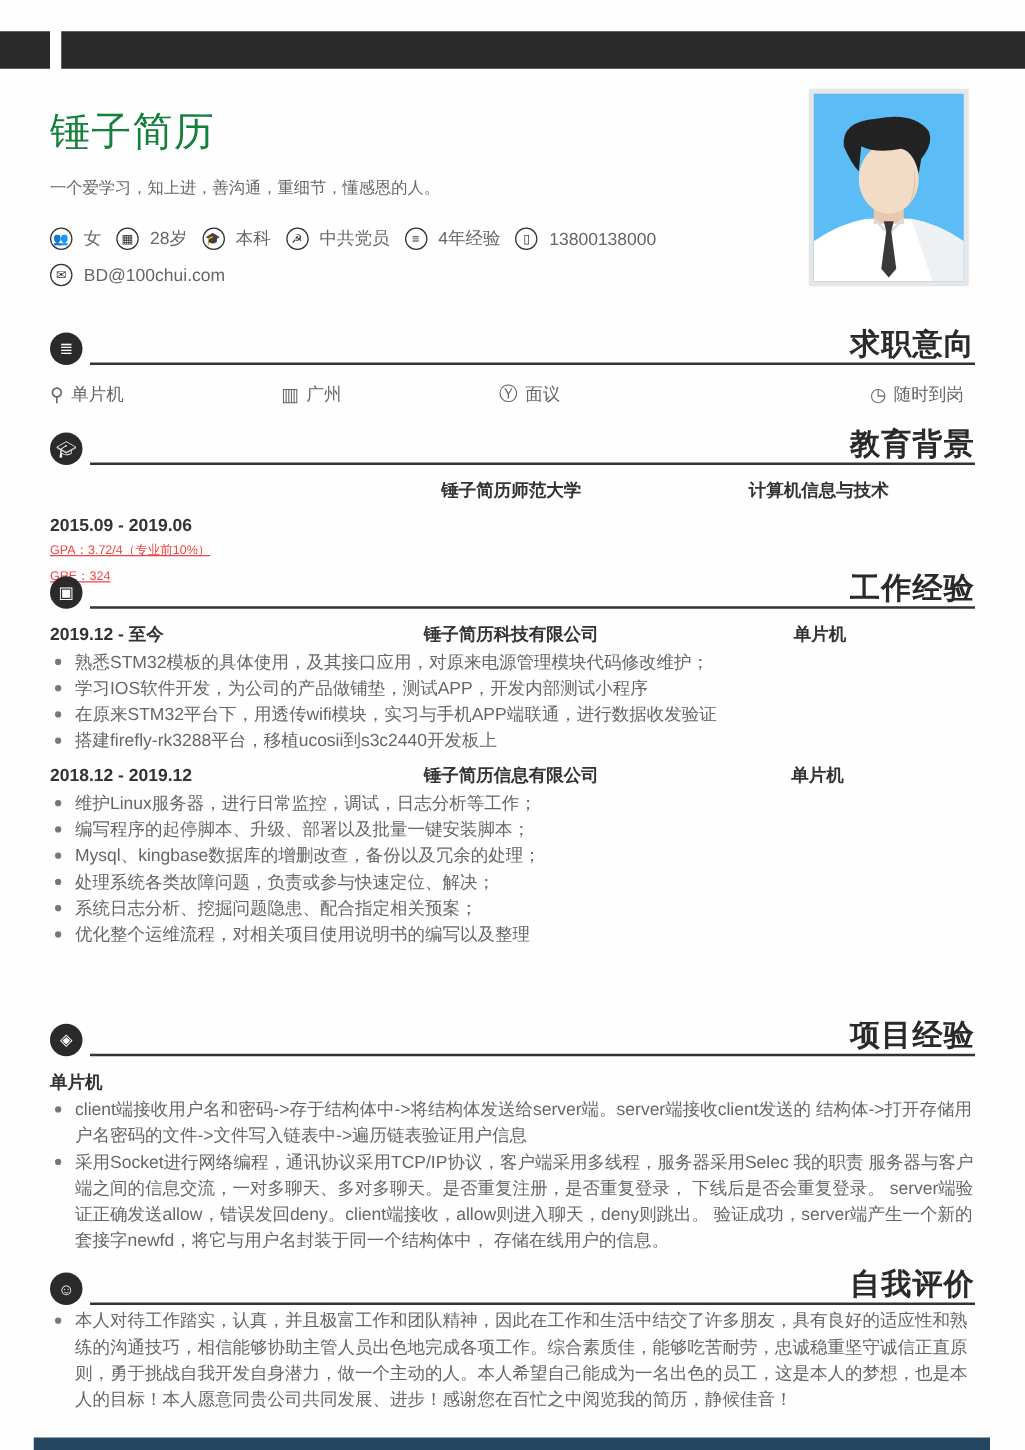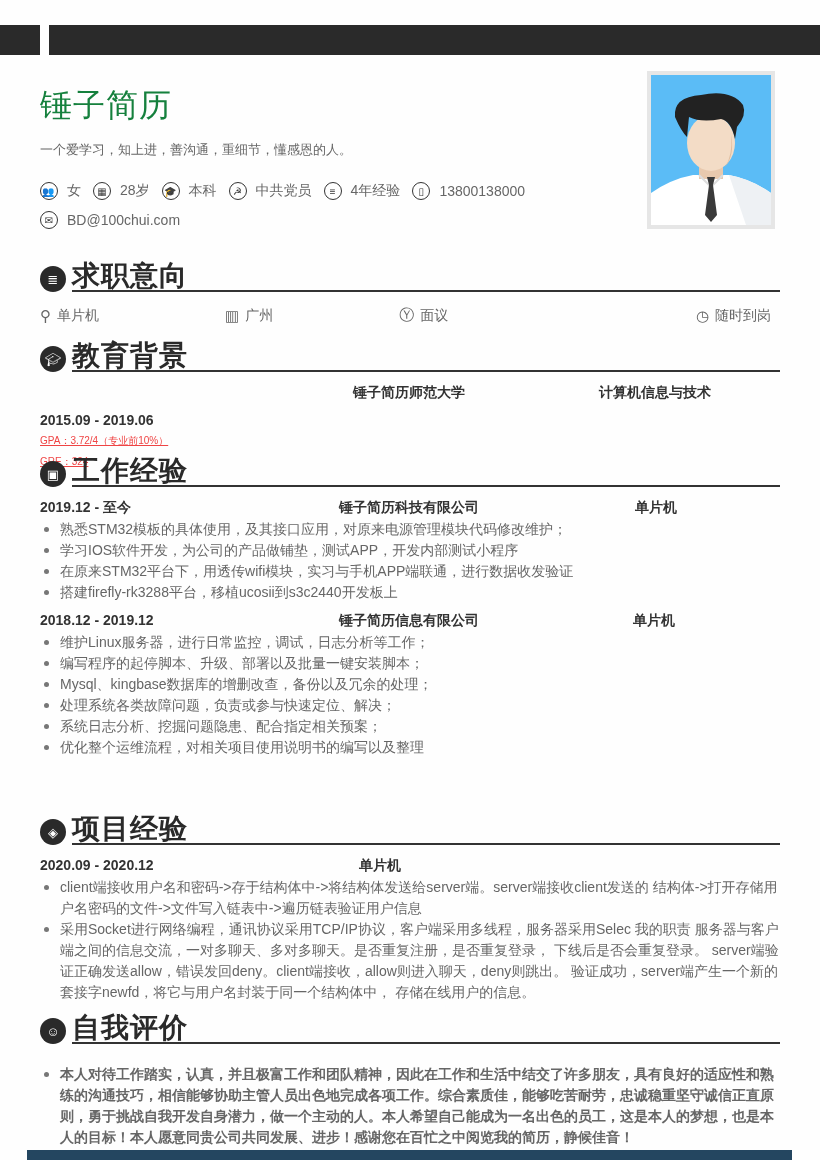--- a/index.html
+++ b/index.html
@@ -10,21 +10,21 @@
   .name { position:absolute; left:40px; top:84px; font-size:32px; color:#15803d; margin:0; font-weight:normal; letter-spacing:1px; }
   .motto { position:absolute; left:40px; top:141px; font-size:13px; color:#666; }
   .info-row { position:absolute; left:40px; display:flex; align-items:center; font-size:14px; color:#666; }
   .info-item { display:flex; align-items:center; margin-right:12px; }
   .info-icon { width:18px; height:18px; border:1.5px solid #333; border-radius:50%; display:flex; align-items:center; justify-content:center; margin-right:9px; box-sizing:border-box; font-size:10px; color:#333; }
   .photo { position:absolute; left:647px; top:71px; width:128px; height:158px; background:#e6e6e6; }
   .photo-inner { position:absolute; left:4px; top:4px; width:120px; height:150px; background:#5bbcf6; overflow:hidden; }
   .section { position:absolute; left:40px; width:740px; }
   .sec-head { display:flex; align-items:flex-end; height:30px; }
   .sec-icon { width:26px; height:26px; border-radius:50%; background:#2a2a2a; color:#fff; display:flex; align-items:center; justify-content:center; font-size:13px; margin-right:6px; flex:none; }
-  .sec-title { font-size:28px; font-weight:bold; color:#2a2a2a; flex:1; border-bottom:2px solid #333; line-height:28px; height:28px; letter-spacing:1px; }
+  .sec-title { font-size:24px; font-weight:bold; color:#2a2a2a; flex:1; border-bottom:2px solid #333; line-height:28px; height:28px; letter-spacing:1px;text-align:right; }
   .intent-row { display:flex; justify-content:space-between; font-size:14px; color:#666; margin-top:14px; }
   .intent-item { display:flex; align-items:center; }
   .intent-icon { font-size:15px; margin-right:6px; color:#666; }
   .row3 { display:flex; font-size:14px; font-weight:bold; color:#333; margin-top:12px; }
   .c1 { width:300px; } .c2 { width:300px; text-align:left; } .c3 { flex:1; }
   .plain { font-size:10px; color:#ef4444; line-height:21px;text-decoration:underline; }
   ul.bul { margin:2px 0 0 0; padding:0 0 0 20px; list-style:none; }
   ul.bul li { font-size:14px; line-height:21px; color:#666; position:relative; }
   ul.bul li::before { content:""; position:absolute; left:-16px; top:8px; width:5px; height:5px; border-radius:50%; background:#777; }
   .footer { position:absolute; left:27px; top:1150px; width:765px; height:10px; background:#244660; }
@@ -155,32 +155,31 @@
     <li>优化整个运维流程，对相关项目使用说明书的编写以及整理</li>
   </ul>
 </div>
 
 <div class="section" style="top:815px;">
   <div class="sec-head">
     <span class="sec-icon">◈</span>
     <span class="sec-title">项目经验</span>
   </div>
   <div class="row3">
-    <span class="c1" style="width:319px;">2020.09 - 2020.12</span>
     <span class="c3">单片机</span>
   </div>
   <ul class="bul">
     <li>client端接收用户名和密码-&gt;存于结构体中-&gt;将结构体发送给server端。server端接收client发送的 结构体-&gt;打开存储用户名密码的文件-&gt;文件写入链表中-&gt;遍历链表验证用户信息</li>
     <li>采用Socket进行网络编程，通讯协议采用TCP/IP协议，客户端采用多线程，服务器采用Selec 我的职责 服务器与客户端之间的信息交流，一对多聊天、多对多聊天。是否重复注册，是否重复登录， 下线后是否会重复登录。 server端验证正确发送allow，错误发回deny。client端接收，allow则进入聊天，deny则跳出。 验证成功，server端产生一个新的套接字newfd，将它与用户名封装于同一个结构体中， 存储在线用户的信息。</li>
   </ul>
 </div>
 
 <div class="section" style="top:1014px;">
   <div class="sec-head">
     <span class="sec-icon">☺</span>
     <span class="sec-title">自我评价</span>
   </div>
-  <ul class="bul" style="margin-top:20px;font-weight:bold;">
+  <ul class="bul" style="margin-top:2px;">
     <li>本人对待工作踏实，认真，并且极富工作和团队精神，因此在工作和生活中结交了许多朋友，具有良好的适应性和熟练的沟通技巧，相信能够协助主管人员出色地完成各项工作。综合素质佳，能够吃苦耐劳，忠诚稳重坚守诚信正直原则，勇于挑战自我开发自身潜力，做一个主动的人。本人希望自己能成为一名出色的员工，这是本人的梦想，也是本人的目标！本人愿意同贵公司共同发展、进步！感谢您在百忙之中阅览我的简历，静候佳音！</li>
   </ul>
 </div>
 
 <div class="footer"></div>
 
 </body></html>

